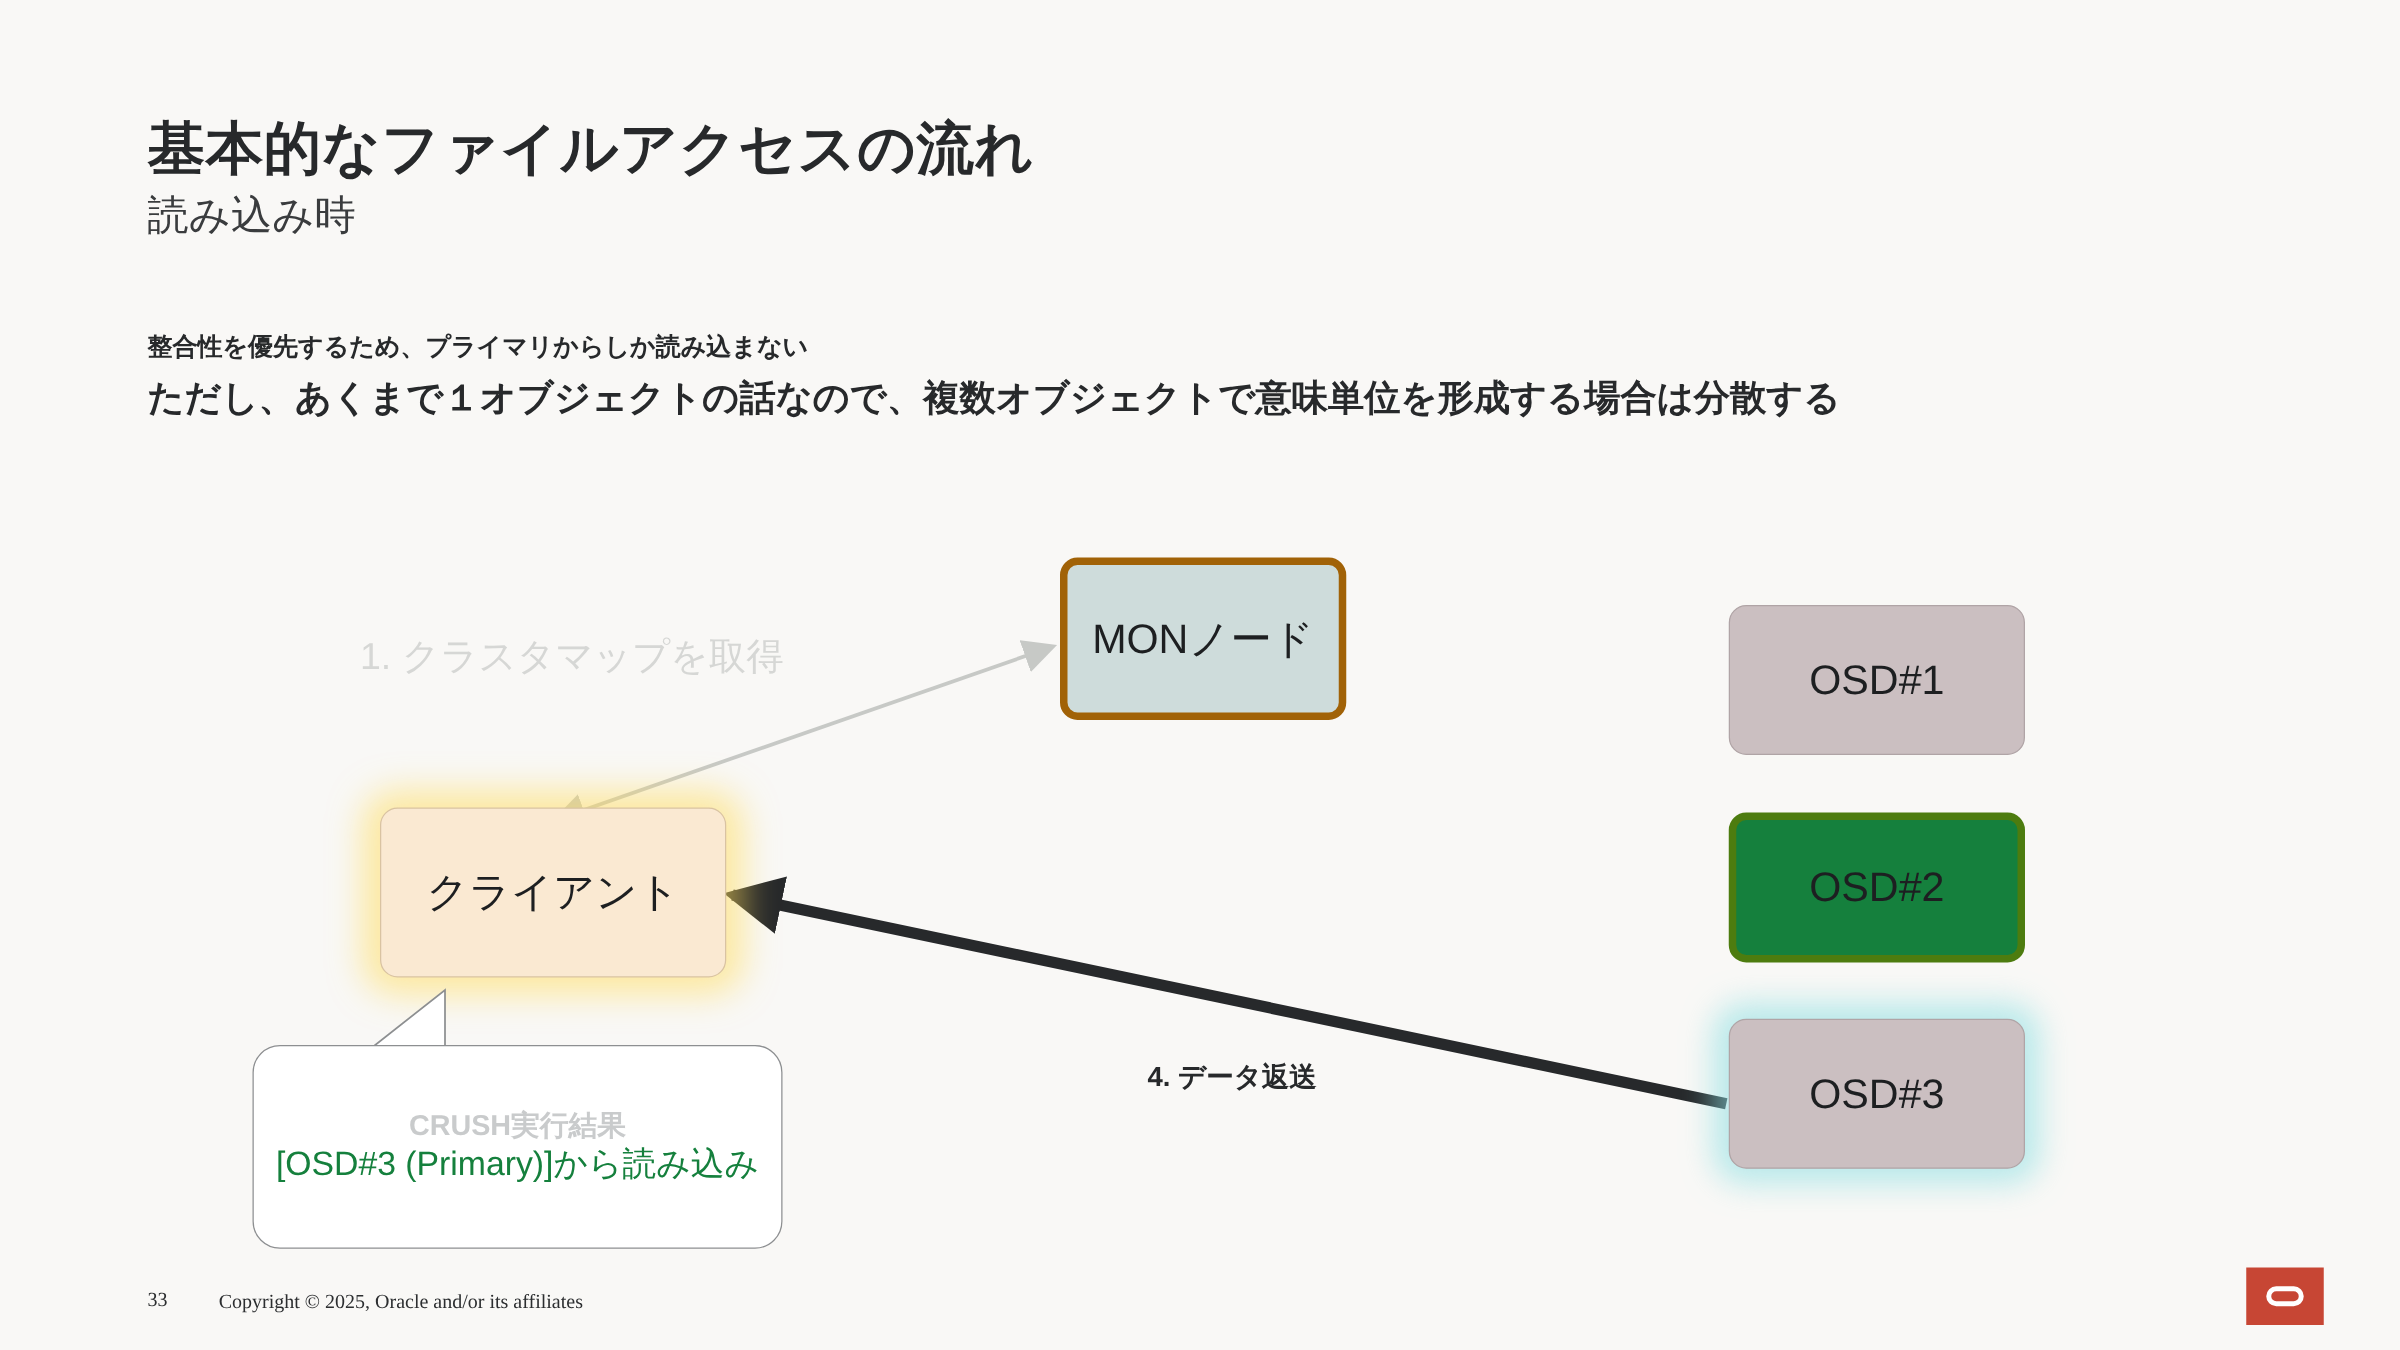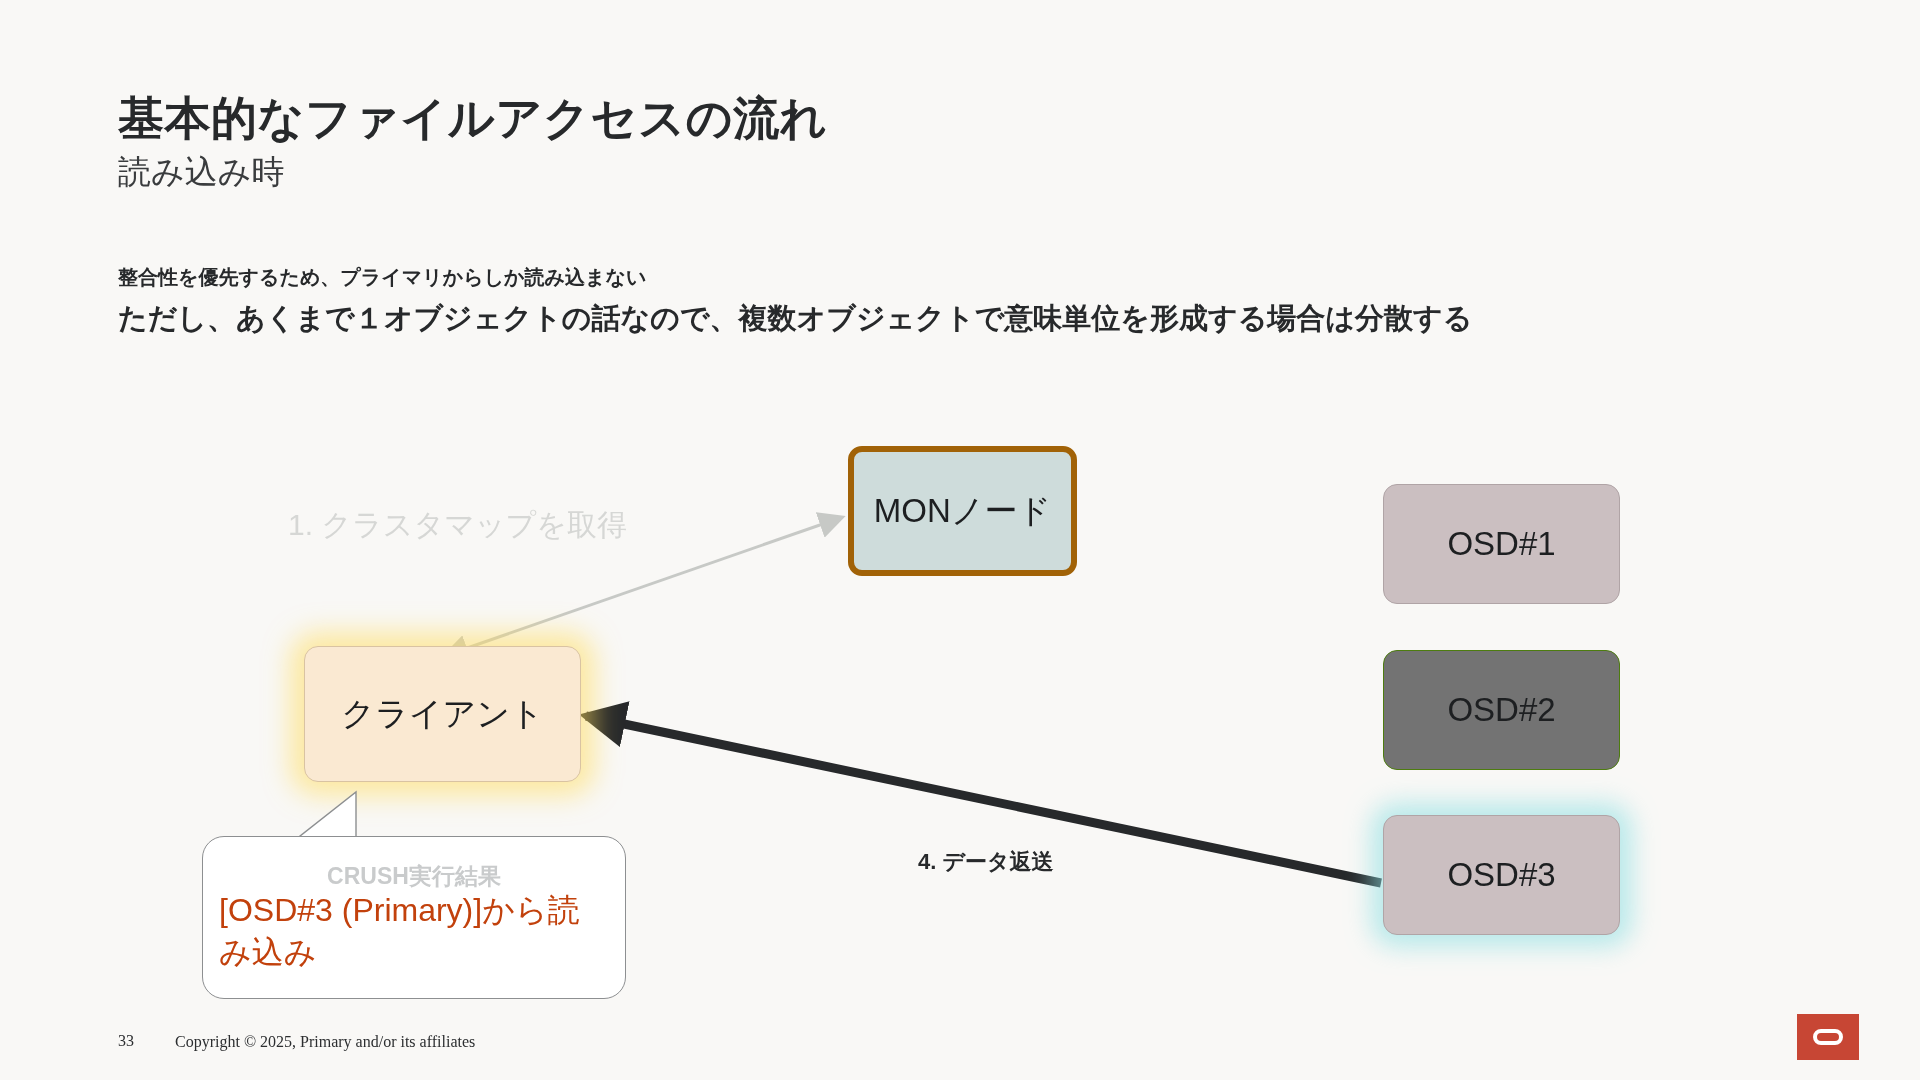--- a/index.html
+++ b/index.html
@@ -110,22 +110,22 @@
     width: 237px;
     height: 120px;
     background: #cbbfc1;
     border: 1px solid #b0a4a6;
   }
   #node-osd2 {
     left: 1383px;
     top: 650px;
     width: 237px;
     height: 120px;
-    background: #737373;
-    border: 1px solid #4d7c0f;
+    background: #15803d;
+    border: 6px solid #4d7c0f;
   }
   #node-osd3 {
     left: 1383px;
     top: 815px;
     width: 237px;
     height: 120px;
     background: #cbbfc1;
     border: 1px solid #b0a4a6;
     box-shadow: 0 0 24px 12px rgba(141, 223, 226, 0.60);
   }
@@ -172,23 +172,24 @@
     justify-content: center;
     z-index: 3;
   }
   #callout-title {
     font-size: 23px;
     font-weight: bold;
     color: #c9cbcc;
     line-height: 1.25;
   }
   #callout-body {
-    font-size: 32px;
-    color: #c2410c;
+    font-size: 27px;
+    color: #15803d;
     line-height: 1.3;
+    text-align: center;
     width: 390px;
   }
   #callout-tail {
     position: absolute;
     left: 290px;
     top: 790px;
     width: 120px;
     height: 60px;
     z-index: 2;
   }
@@ -284,18 +285,18 @@
       <path d="M0,54 L66,2 L66,48 L118,48" fill="#ffffff" stroke="#8d8f91" stroke-width="1.4"></path>
     </svg>
 
     <div id="callout">
       <div id="callout-title">CRUSH実行結果</div>
       <div id="callout-body">[OSD#3 (Primary)]から読み込み</div>
     </div>
   </div>
 
   <div id="page-number">33</div>
-  <div id="copyright">Copyright © 2025, Primary and/or its affiliates</div>
+  <div id="copyright">Copyright © 2025, Oracle and/or its affiliates</div>
   <div id="oracle-logo">
     <div id="oracle-logo-mark"></div>
   </div>
 
 </div>
 
 </body></html>

